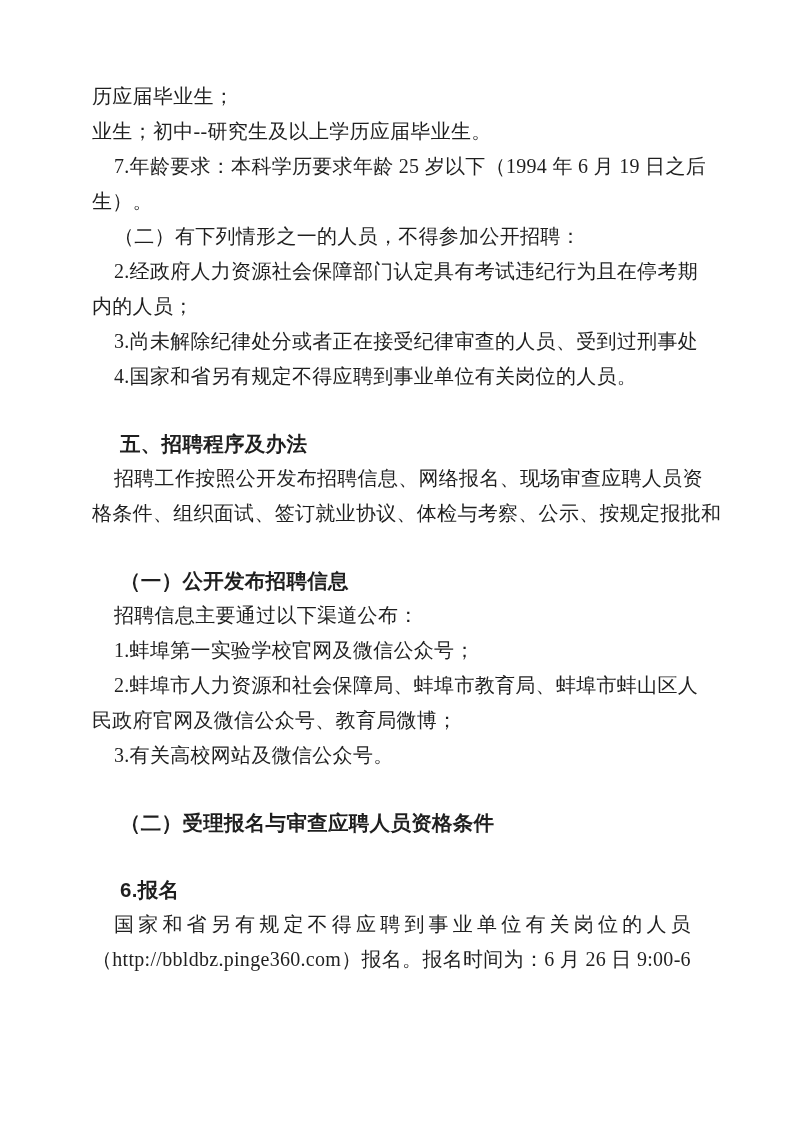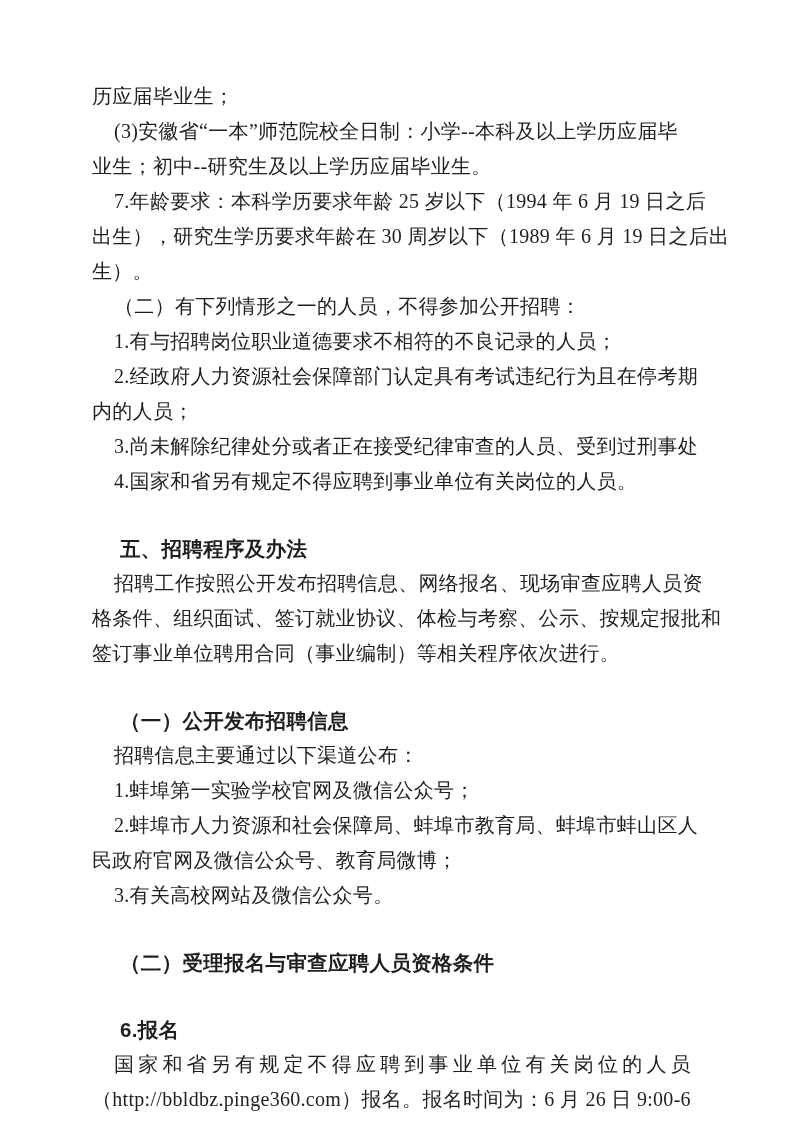--- a/index.html
+++ b/index.html
@@ -49,35 +49,31 @@
   .line.spaced {
     letter-spacing: 4.2px;
   }
 </style>
 </head>
 <body>
 
 <div class="page">
   <div class="content">
       <div class="line">历应届毕业生；</div>
-      <div class="line indent">(3)安徽省“一本”师范院校全日制：小学--本科及以上学历应届毕</div>
       <div class="line">业生；初中--研究生及以上学历应届毕业生。</div>
       <div class="line indent">7.年龄要求：本科学历要求年龄 25 岁以下（1994 年 6 月 19 日之后</div>
-      <div class="line">出生），研究生学历要求年龄在 30 周岁以下（1989 年 6 月 19 日之后出</div>
       <div class="line">生）。</div>
       <div class="line indent">（二）有下列情形之一的人员，不得参加公开招聘：</div>
-      <div class="line indent">1.有与招聘岗位职业道德要求不相符的不良记录的人员；</div>
       <div class="line indent">2.经政府人力资源社会保障部门认定具有考试违纪行为且在停考期</div>
       <div class="line">内的人员；</div>
       <div class="line indent">3.尚未解除纪律处分或者正在接受纪律审查的人员、受到过刑事处</div>
       <div class="line indent">4.国家和省另有规定不得应聘到事业单位有关岗位的人员。</div>
       <div class="line indent heading">五、招聘程序及办法</div>
       <div class="line indent">招聘工作按照公开发布招聘信息、网络报名、现场审查应聘人员资</div>
       <div class="line">格条件、组织面试、签订就业协议、体检与考察、公示、按规定报批和</div>
-      <div class="line">签订事业单位聘用合同（事业编制）等相关程序依次进行。</div>
       <div class="line indent heading">（一）公开发布招聘信息</div>
       <div class="line indent">招聘信息主要通过以下渠道公布：</div>
       <div class="line indent">1.蚌埠第一实验学校官网及微信公众号；</div>
       <div class="line indent">2.蚌埠市人力资源和社会保障局、蚌埠市教育局、蚌埠市蚌山区人</div>
       <div class="line">民政府官网及微信公众号、教育局微博；</div>
       <div class="line indent">3.有关高校网站及微信公众号。</div>
       <div class="line indent heading">（二）受理报名与审查应聘人员资格条件</div>
       <div class="line indent heading">6.报名</div>
       <div class="line indent spaced">国家和省另有规定不得应聘到事业单位有关岗位的人员</div>
       <div class="line">（http://bbldbz.pinge360.com）报名。报名时间为：6 月 26 日 9:00-6</div>

